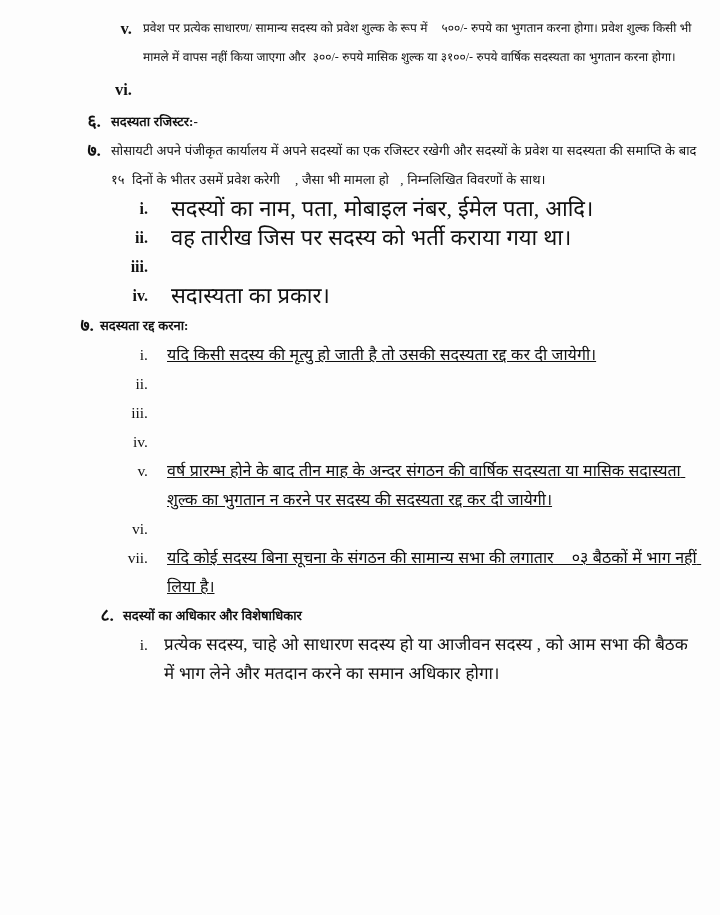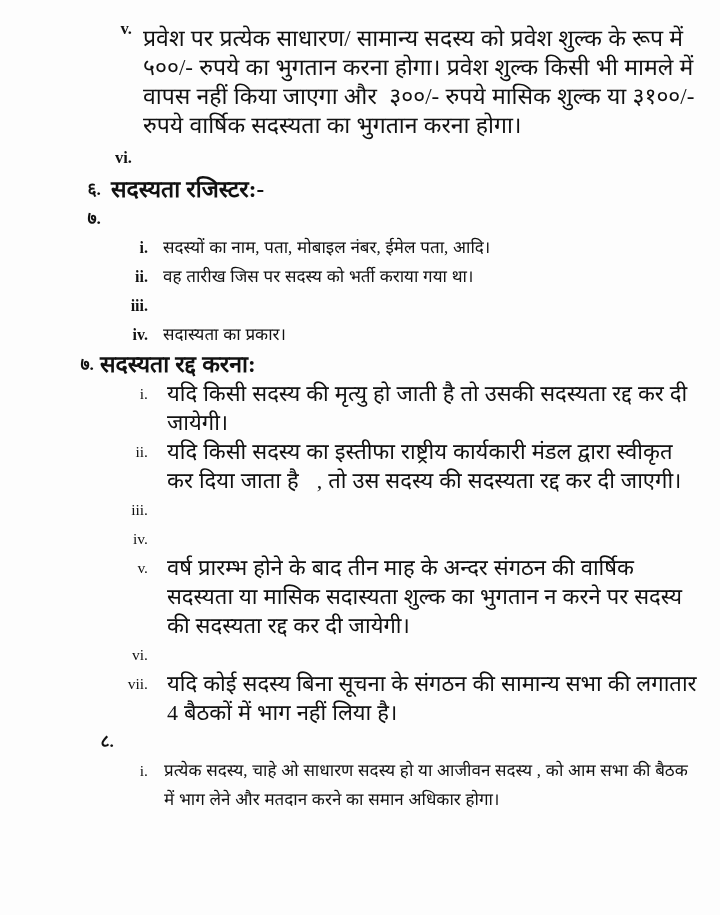--- a/index.html
+++ b/index.html
@@ -54,37 +54,36 @@
     padding-right: 20px;
   }
   .lvl1 .marker {
     width: 46px;
     padding-right: 11px;
     font-size: 16.5px;
     font-weight: 700;
     font-style: normal;
   }
   .lvl1 .body-text {
-    font-size: 23px;
-    margin-top: 10px;
+    font-size: 12px;
   }
 
   
   .sec {
     padding-left: 78px;
     padding-right: 20px;
   }
   .sec .marker {
     width: 23px;
     padding-right: 10px;
     font-size: 17.5px;
     font-weight: 700;
   }
   .sec .body-text {
-    font-size: 23px;
+    font-size: 13px;
   }
   .sec.bold .body-text {
     font-weight: 700;
   }
 
   
   .sec.tight {
     padding-left: 74px;
   }
   .sec.tight .marker {
@@ -106,36 +105,38 @@
     padding-left: 110px;
     padding-right: 20px;
   }
   .lvl2 .marker {
     width: 38px;
     padding-right: 15px;
     font-size: 16px;
     font-weight: 700;
   }
   .lvl2 .body-text {
-    font-size: 17px;
+    font-size: 22px;
+    margin-left: 8px;
   }
 
   
   .lvl3 {
     padding-left: 108px;
     padding-right: 18px;
   }
   .lvl3 .marker {
     width: 40px;
     padding-right: 19px;
     font-size: 15.5px;
     font-weight: 400;
   }
   .lvl3 .body-text {
-    font-size: 22px;
+    font-size: 16px;
+    text-decoration: underline;
   }
 
   .lvl4 {
     padding-left: 112px;
     padding-right: 18px;
   }
   .lvl4 .marker {
     width: 36px;
     padding-right: 16px;
     font-size: 15.5px;
@@ -170,20 +171,21 @@
 
   <div class="gap-sm"></div>
 
   <div class="row sec bold">
     <span class="marker">६.</span>
     <span class="body-text">सदस्यता रजिस्टर:-</span>
   </div>
 
   <div class="row sec">
     <span class="marker">७.</span>
+    <span class="body-text">सोसायटी अपने पंजीकृत कार्यालय में अपने सदस्यों का एक रजिस्टर रखेगी और सदस्यों के प्रवेश या सदस्यता की समाप्ति के बाद     १५  दिनों के भीतर उसमें प्रवेश करेगी    , जैसा भी मामला हो   , निम्नलिखित विवरणों के साथ।</span>
   </div>
 
   <div class="row lvl2">
     <span class="marker">i.</span>
     <span class="body-text">सदस्यों का नाम, पता, मोबाइल नंबर, ईमेल पता, आदि।</span>
   </div>
   <div class="row lvl2">
     <span class="marker">ii.</span>
     <span class="body-text">वह तारीख जिस पर सदस्य को भर्ती कराया गया था।</span>
   </div>
@@ -201,42 +203,42 @@
     <span class="marker">७.</span>
     <span class="body-text">सदस्यता रद्द करना:</span>
   </div>
 
   <div class="row lvl3">
     <span class="marker">i.</span>
     <span class="body-text">यदि किसी सदस्य की मृत्यु हो जाती है तो उसकी सदस्यता रद्द कर दी जायेगी।</span>
   </div>
   <div class="row lvl3">
     <span class="marker">ii.</span>
-    <span class="body-text">यदि किसी सदस्य का इस्तीफा राष्ट्रीय कार्यकारी मंडल द्वारा स्वीकृत कर दिया जाता है   , तो उस सदस्य की सदस्यता रद्द कर दी जाएगी।</span>
   </div>
   <div class="row lvl3">
     <span class="marker">iii.</span>
   </div>
   <div class="row lvl3">
     <span class="marker">iv.</span>
   </div>
   <div class="row lvl3">
     <span class="marker">v.</span>
     <span class="body-text">वर्ष प्रारम्भ होने के बाद तीन माह के अन्दर संगठन की वार्षिक सदस्यता या मासिक सदास्यता शुल्क का भुगतान न करने पर सदस्य की सदस्यता रद्द कर दी जायेगी।</span>
   </div>
   <div class="row lvl3">
     <span class="marker">vi.</span>
   </div>
   <div class="row lvl3">
     <span class="marker">vii.</span>
-    <span class="body-text">यदि कोई सदस्य बिना सूचना के संगठन की सामान्य सभा की लगातार    4 बैठकों में भाग नहीं लिया है।</span>
+    <span class="body-text">यदि कोई सदस्य बिना सूचना के संगठन की सामान्य सभा की लगातार    ०३ बैठकों में भाग नहीं लिया है।</span>
   </div>
 
   <div class="row sec indented bold">
     <span class="marker">८.</span>
+    <span class="body-text">सदस्यों का अधिकार और विशेषाधिकार</span>
   </div>
 
   <div class="row lvl4">
     <span class="marker">i.</span>
     <span class="body-text">प्रत्येक सदस्य, चाहे ओ साधारण सदस्य हो या आजीवन सदस्य , को आम सभा की बैठक में भाग लेने और मतदान करने का समान अधिकार होगा।</span>
   </div>
 
 </div>
 
 </body></html>

